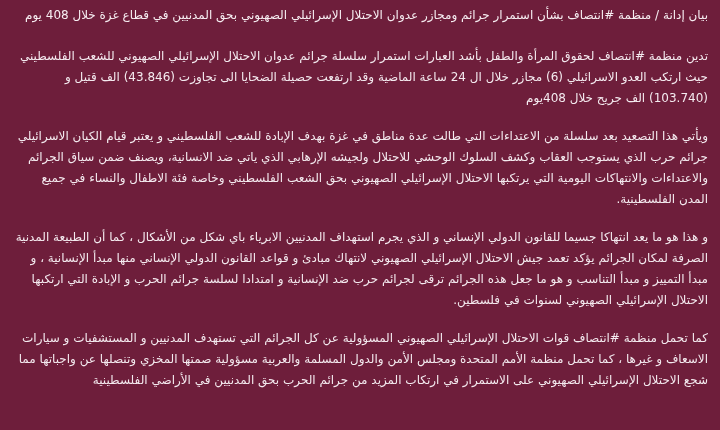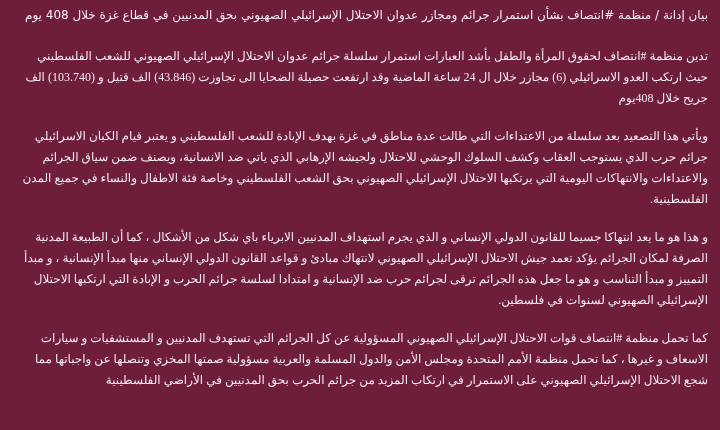--- a/index.html
+++ b/index.html
@@ -24,21 +24,20 @@
   }
   .statement-title {
     margin: 0 0 20px 0;
     font-size: 12px;
     font-weight: normal;
     line-height: 21px;
     color: #f7eef2;
   }
   .statement-paragraph {
     margin: 0 0 17px 0;
-    font-family: Liberation Serif, serif;
   }
 </style>
 </head>
 <body>
 
 <div class="page">
   <h1 class="statement-title">بيان إدانة / منظمة #انتصاف بشأن استمرار جرائم ومجازر عدوان الاحتلال الإسرائيلي الصهيوني بحق المدنيين في قطاع غزة خلال 408 يوم</h1>
 
   <p class="statement-paragraph">تدين منظمة #انتصاف لحقوق المرأة والطفل بأشد العبارات استمرار سلسلة جرائم عدوان الاحتلال الإسرائيلي الصهيوني للشعب الفلسطيني حيث ارتكب العدو الاسرائيلي (6) مجازر خلال ال 24 ساعة الماضية وقد ارتفعت حصيلة الضحايا الى تجاوزت (43.846) الف قتيل و (103.740) الف جريح خلال 408يوم</p>
 

